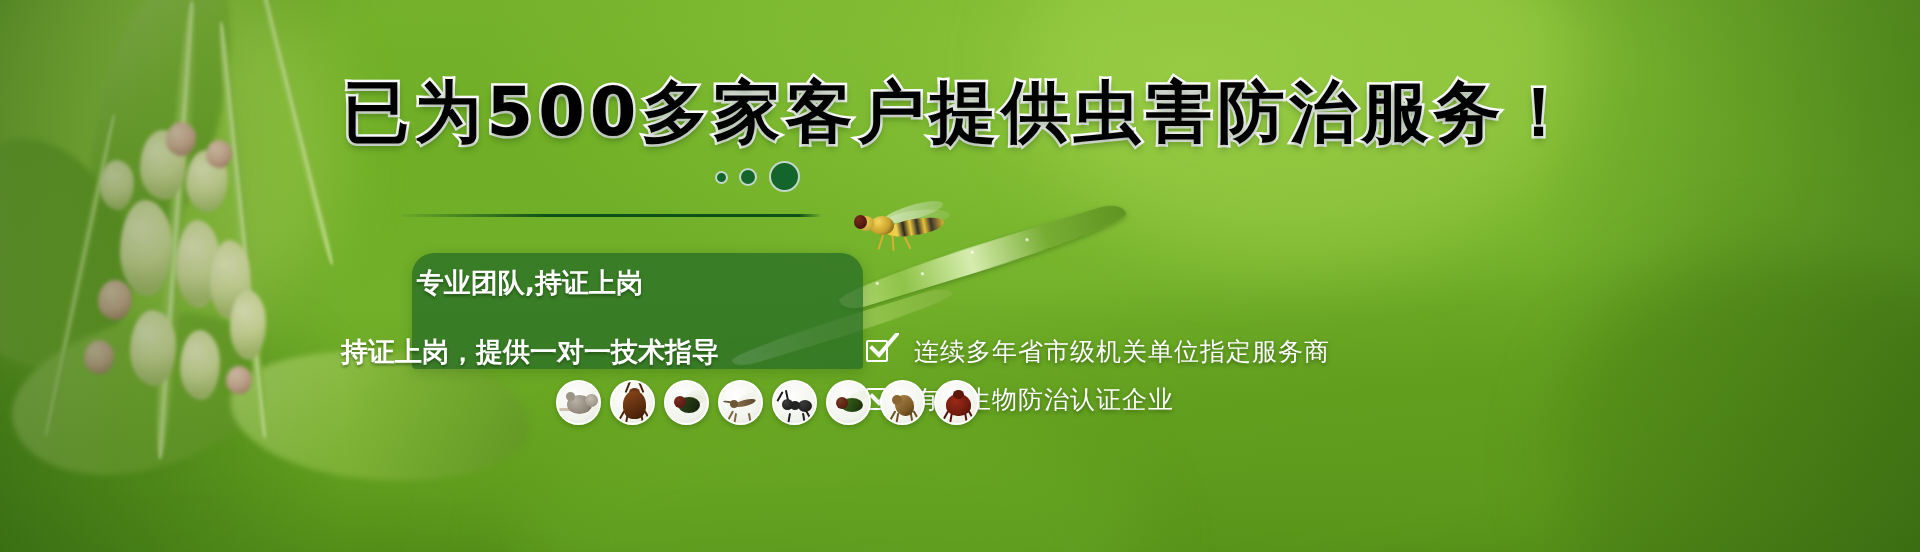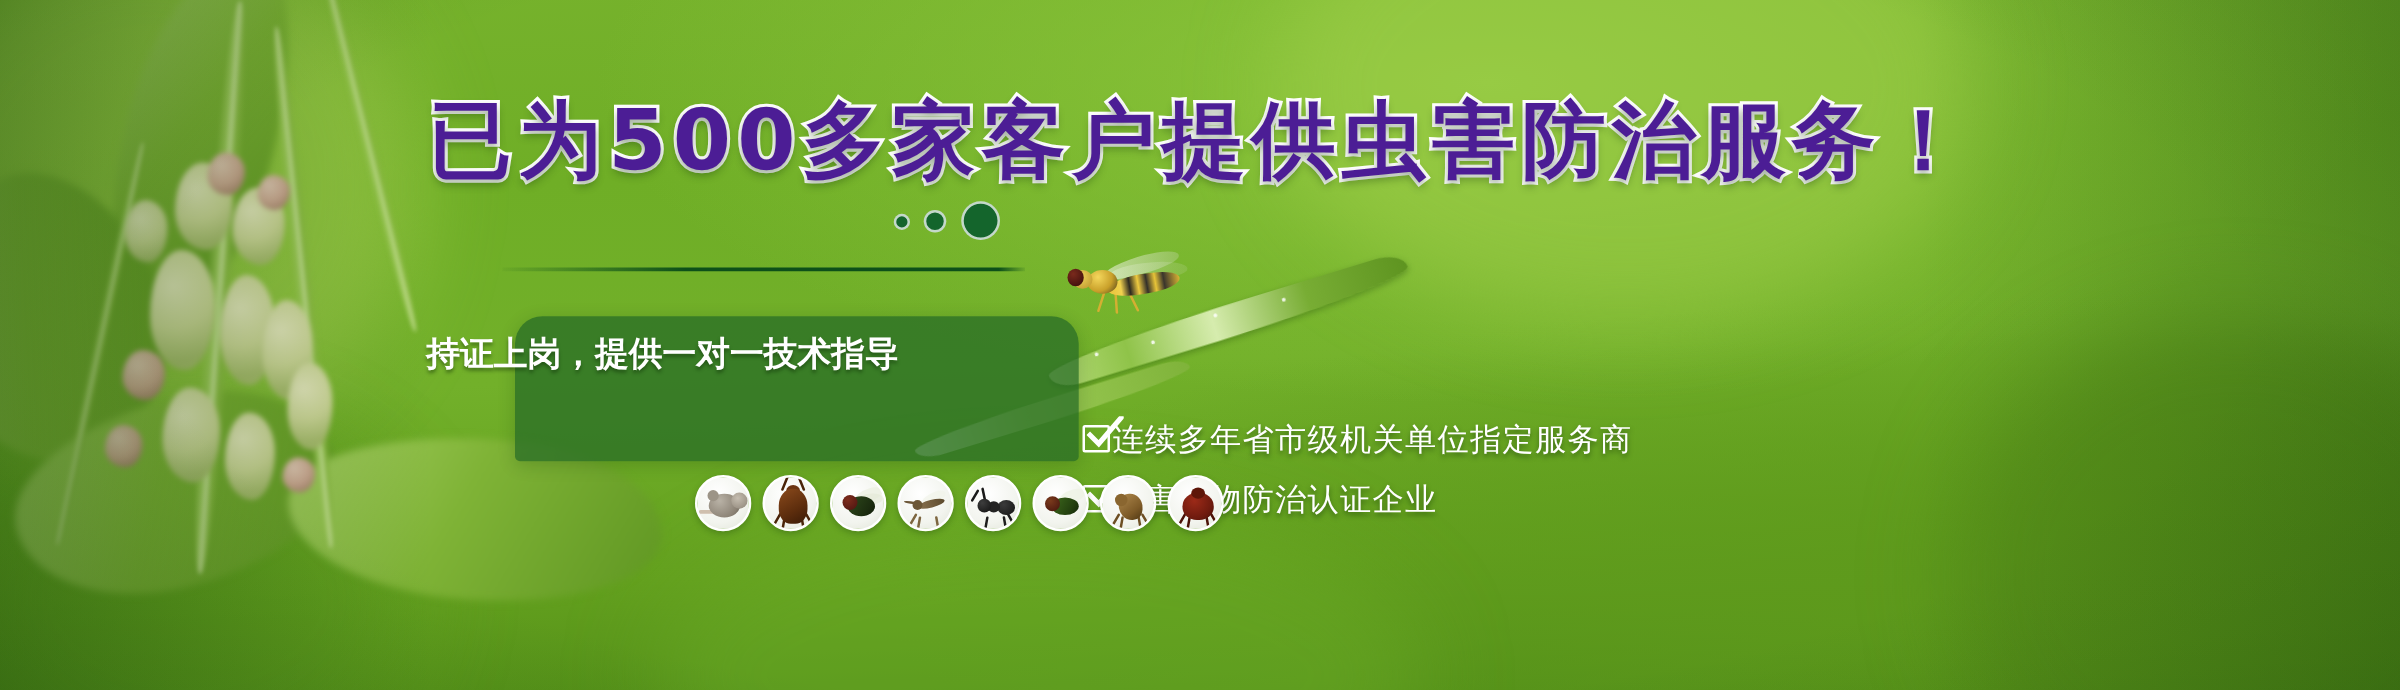--- a/index.html
+++ b/index.html
@@ -99,21 +99,21 @@
   }
   .fly .wing2 { left:40px; top:10px; transform:rotate(-4deg); opacity:0.55; }
   .fly .leg {
     position:absolute; width:2px; height:17px; background:#d4af32; border-radius:2px;
   }
 
   
   .headline {
     position:absolute; left:0; top:76px; width:1920px; text-align:center;
     font-size:67px; font-weight:bold; letter-spacing:5px;
-    color:#4c1d95; line-height:1.08;
+    color:#000000; line-height:1.08;
     -webkit-text-stroke:5px #ffffff;
     paint-order:stroke fill;
     text-shadow:0 4px 7px rgba(20,55,10,0.40);
     white-space:nowrap;
   }
 
   
   .decor-dots { position:absolute; left:715px; top:161px; width:95px; height:34px; }
   .dot { position:absolute; border-radius:50%; background:#14652c;
          border:2px solid rgba(255,255,255,0.75); }
@@ -148,21 +148,21 @@
   .checks { position:absolute; left:866px; top:327px; }
   .check-row { display:flex; align-items:center; height:48px; }
   .check-box {
     position:relative; width:22px; height:22px;
     border:2px solid #ffffff; border-radius:2px; flex:0 0 auto;
   }
   .check-box .tick {
     position:absolute; left:1px; top:-9px; width:30px; height:26px;
   }
   .check-label {
-    margin-left:2px; color:#ffffff; font-size:25px; font-weight:normal;
+    margin-left:26px; color:#ffffff; font-size:25px; font-weight:normal;
     letter-spacing:1px; white-space:nowrap;
     text-shadow:0 2px 4px rgba(10,40,5,0.50);
   }
 
   
   .pests { position:absolute; left:556px; top:380px; display:flex; gap:9px; }
   .pest {
     position:relative; width:45px; height:45px; border-radius:50%;
     background:radial-gradient(circle at 40% 32%,#ffffff,#f2f4ee 62%,#dfe3d6 100%);
     border:2px solid #ffffff;
@@ -302,20 +302,21 @@
 
   <div class="decor-dots">
     <span class="dot s1"></span>
     <span class="dot s2"></span>
     <span class="dot s3"></span>
   </div>
   <div class="rule-left"></div>
 
   <div class="info-box"></div>
   <div class="info-lines">
+    <div class="info-line l1">专业团队,持证上岗</div>
     <div class="info-line l3">持证上岗，提供一对一技术指导</div>
   </div>
 
   <div class="checks">
     <div class="check-row">
       <span class="check-box">
         <svg class="tick" viewBox="0 0 30 26">
           <path d="M3 15 L10 22 L28 1" fill="none" stroke="#ffffff" stroke-width="4" stroke-linecap="square" stroke-linejoin="miter"></path>
         </svg>
       </span>

